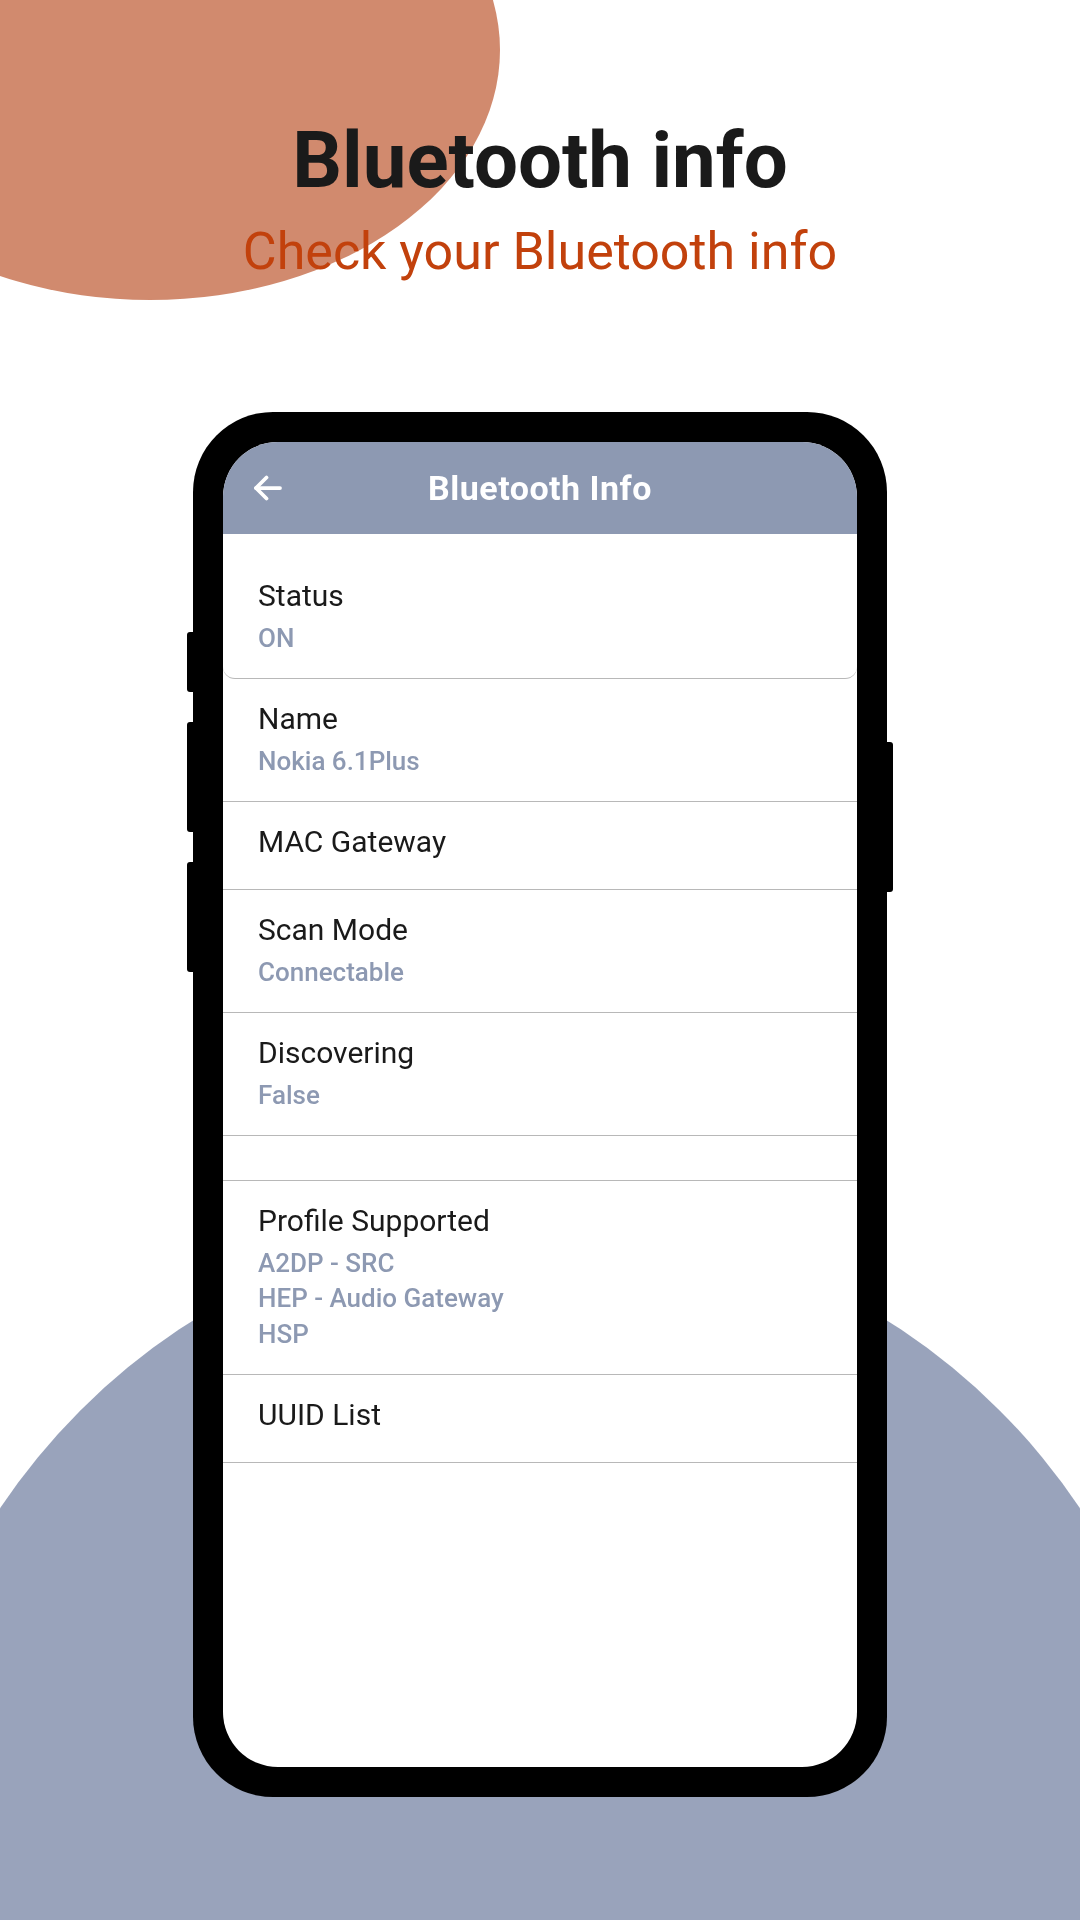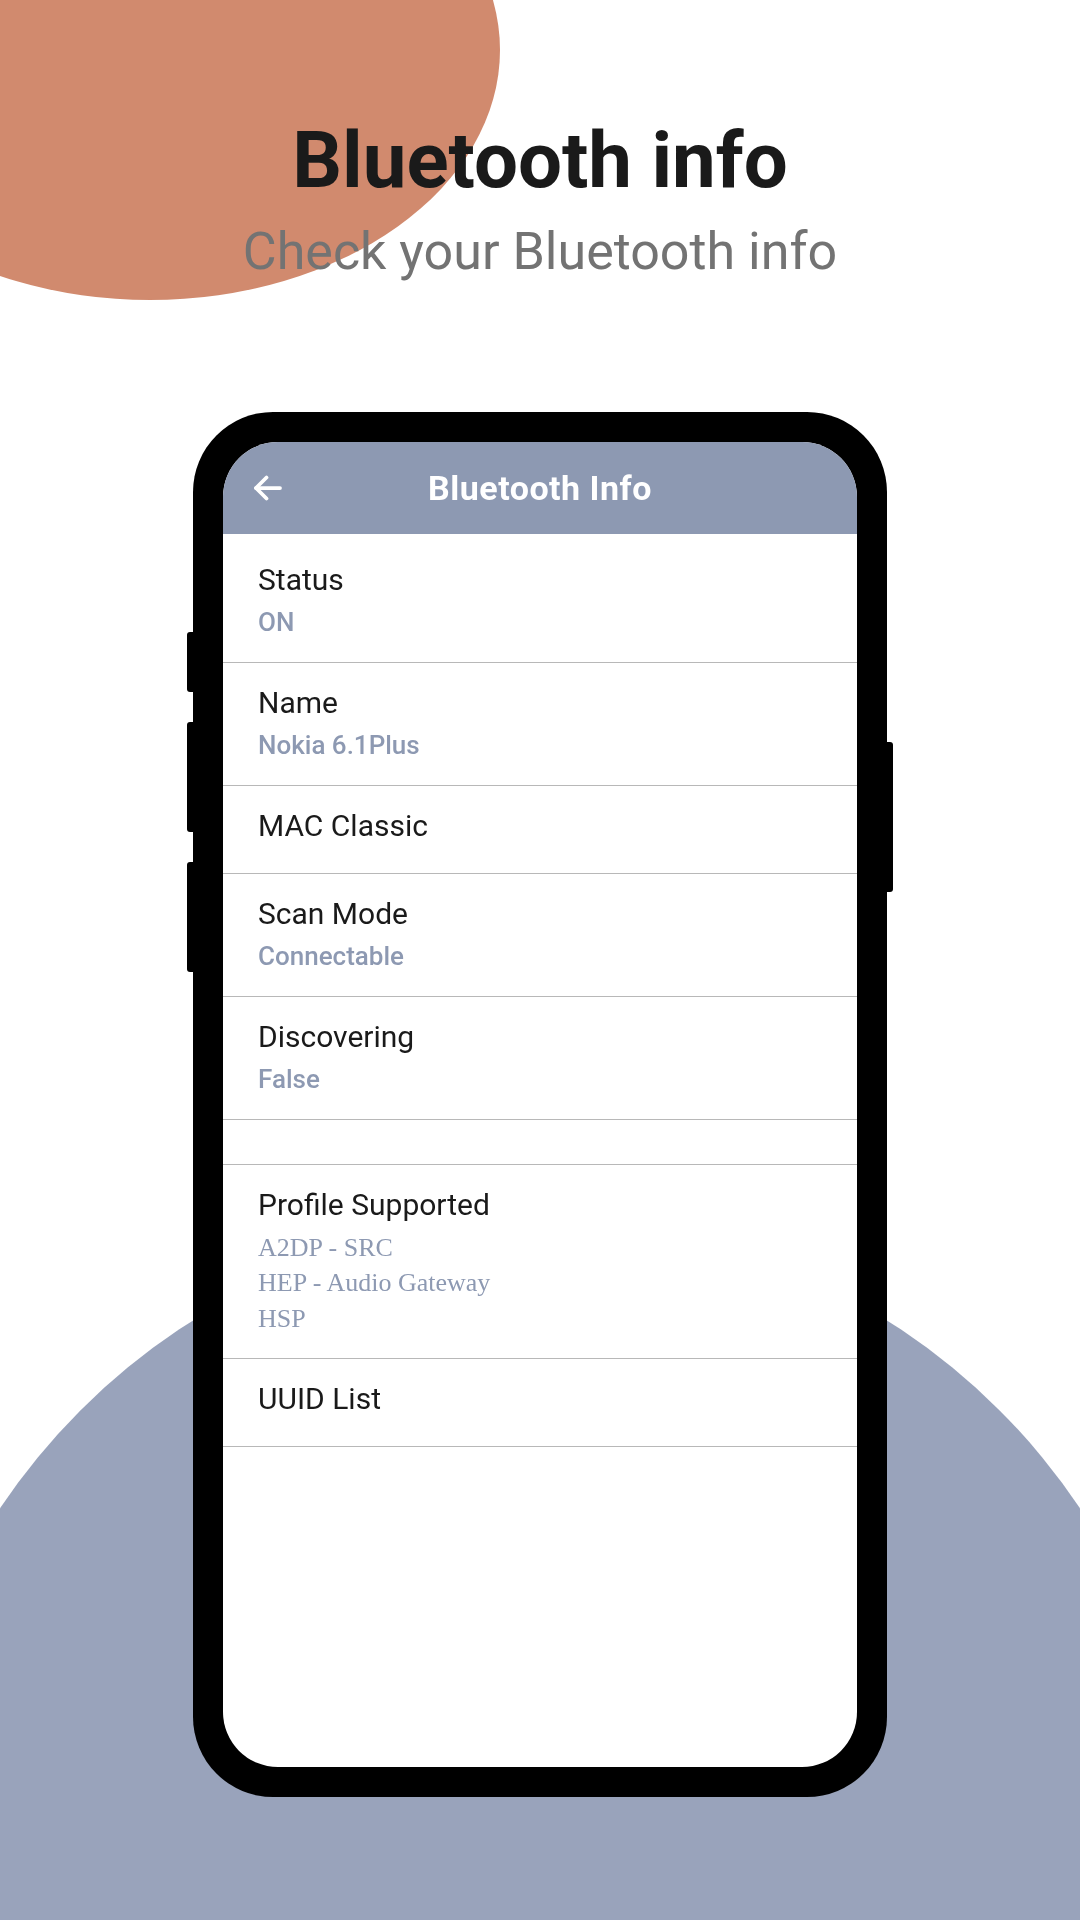--- a/index.html
+++ b/index.html
@@ -44,21 +44,21 @@
       font-weight: 700;
       color: #1a1a1a;
       margin-top: 115px;
     }
     .page-subtitle {
       position: relative;
       z-index: 1;
       text-align: center;
       font-size: 52px;
       font-weight: 400;
-      color: #737373;
+      color: #c2410c;
       margin-top: 15px;
     }
     .phone-frame {
       position: absolute;
       z-index: 2;
       left: 50%;
       transform: translateX(-50%);
       top: 412px;
       width: 694px;
       height: 1385px;
@@ -143,37 +143,37 @@
       letter-spacing: 0.5px;
     }
     .info-list {
       padding: 0;
     }
     .info-row {
       padding: 22px 35px 22px 35px;
       border-bottom: 1px solid #b8b8b8;
     }
     .info-row:first-child {
-      padding-top: 28px;
+      padding-top: 44px;
+      border-radius: 12px;
     }
     .info-label {
       font-size: 30px;
       color: #1a1a1a;
       font-weight: 400;
       margin-bottom: 8px;
     }
     .info-value {
       font-size: 26px;
       color: #8d99b2;
       font-weight: 500;
       line-height: 1.35;
     }
     .info-value-multi {
       white-space: pre-line;
-      font-family: Liberation Serif, serif;
     }
   </style>
 </head>
 <body>
 
 <div class="blob-top"></div>
 <div class="blob-bottom"></div>
 
 <h1 class="page-title">Bluetooth info</h1>
 <p class="page-subtitle">Check your Bluetooth info</p>
@@ -201,21 +201,21 @@
         <div class="info-label">Status</div>
         <div class="info-value">ON</div>
       </div>
 
       <div class="info-row">
         <div class="info-label">Name</div>
         <div class="info-value">Nokia 6.1Plus</div>
       </div>
 
       <div class="info-row">
-        <div class="info-label">MAC Classic</div>
+        <div class="info-label">MAC Gateway</div>
       </div>
 
       <div class="info-row">
         <div class="info-label">Scan Mode</div>
         <div class="info-value">Connectable</div>
       </div>
 
       <div class="info-row">
         <div class="info-label">Discovering</div>
         <div class="info-value">False</div>

